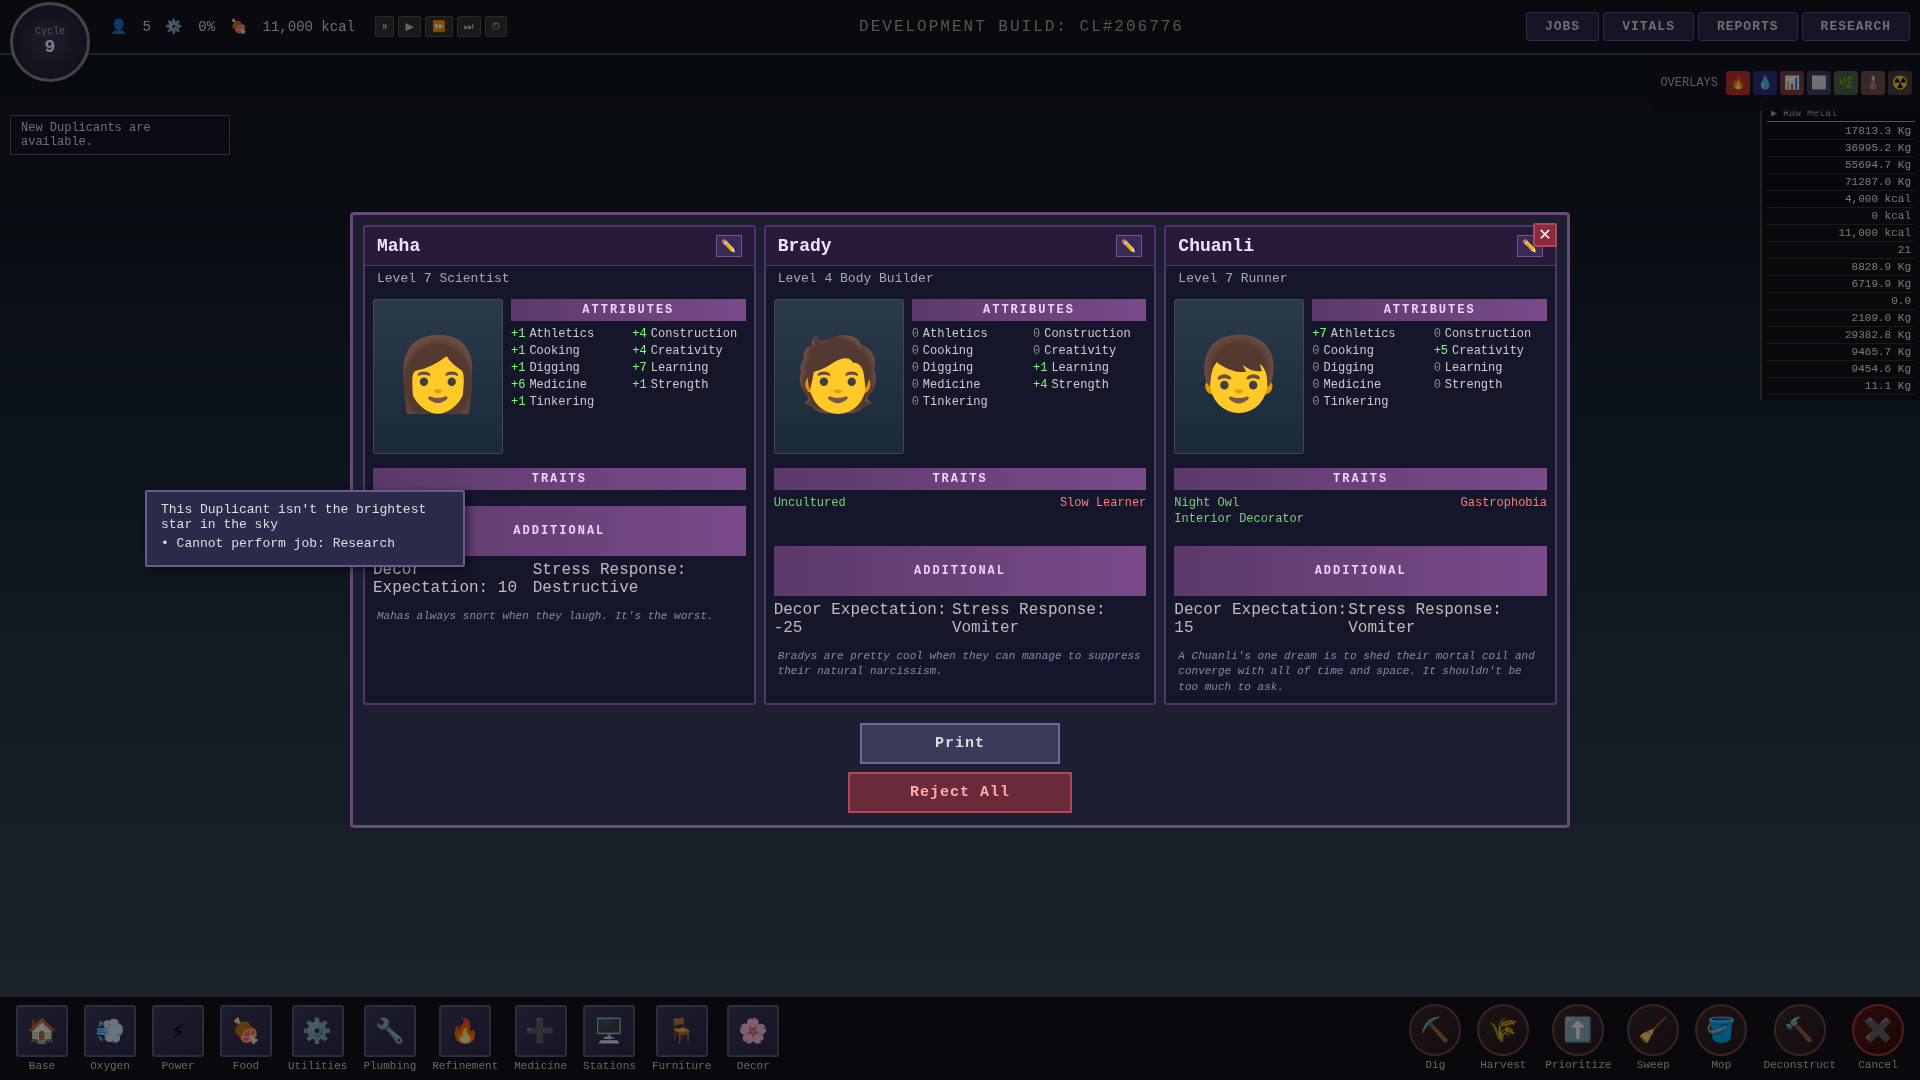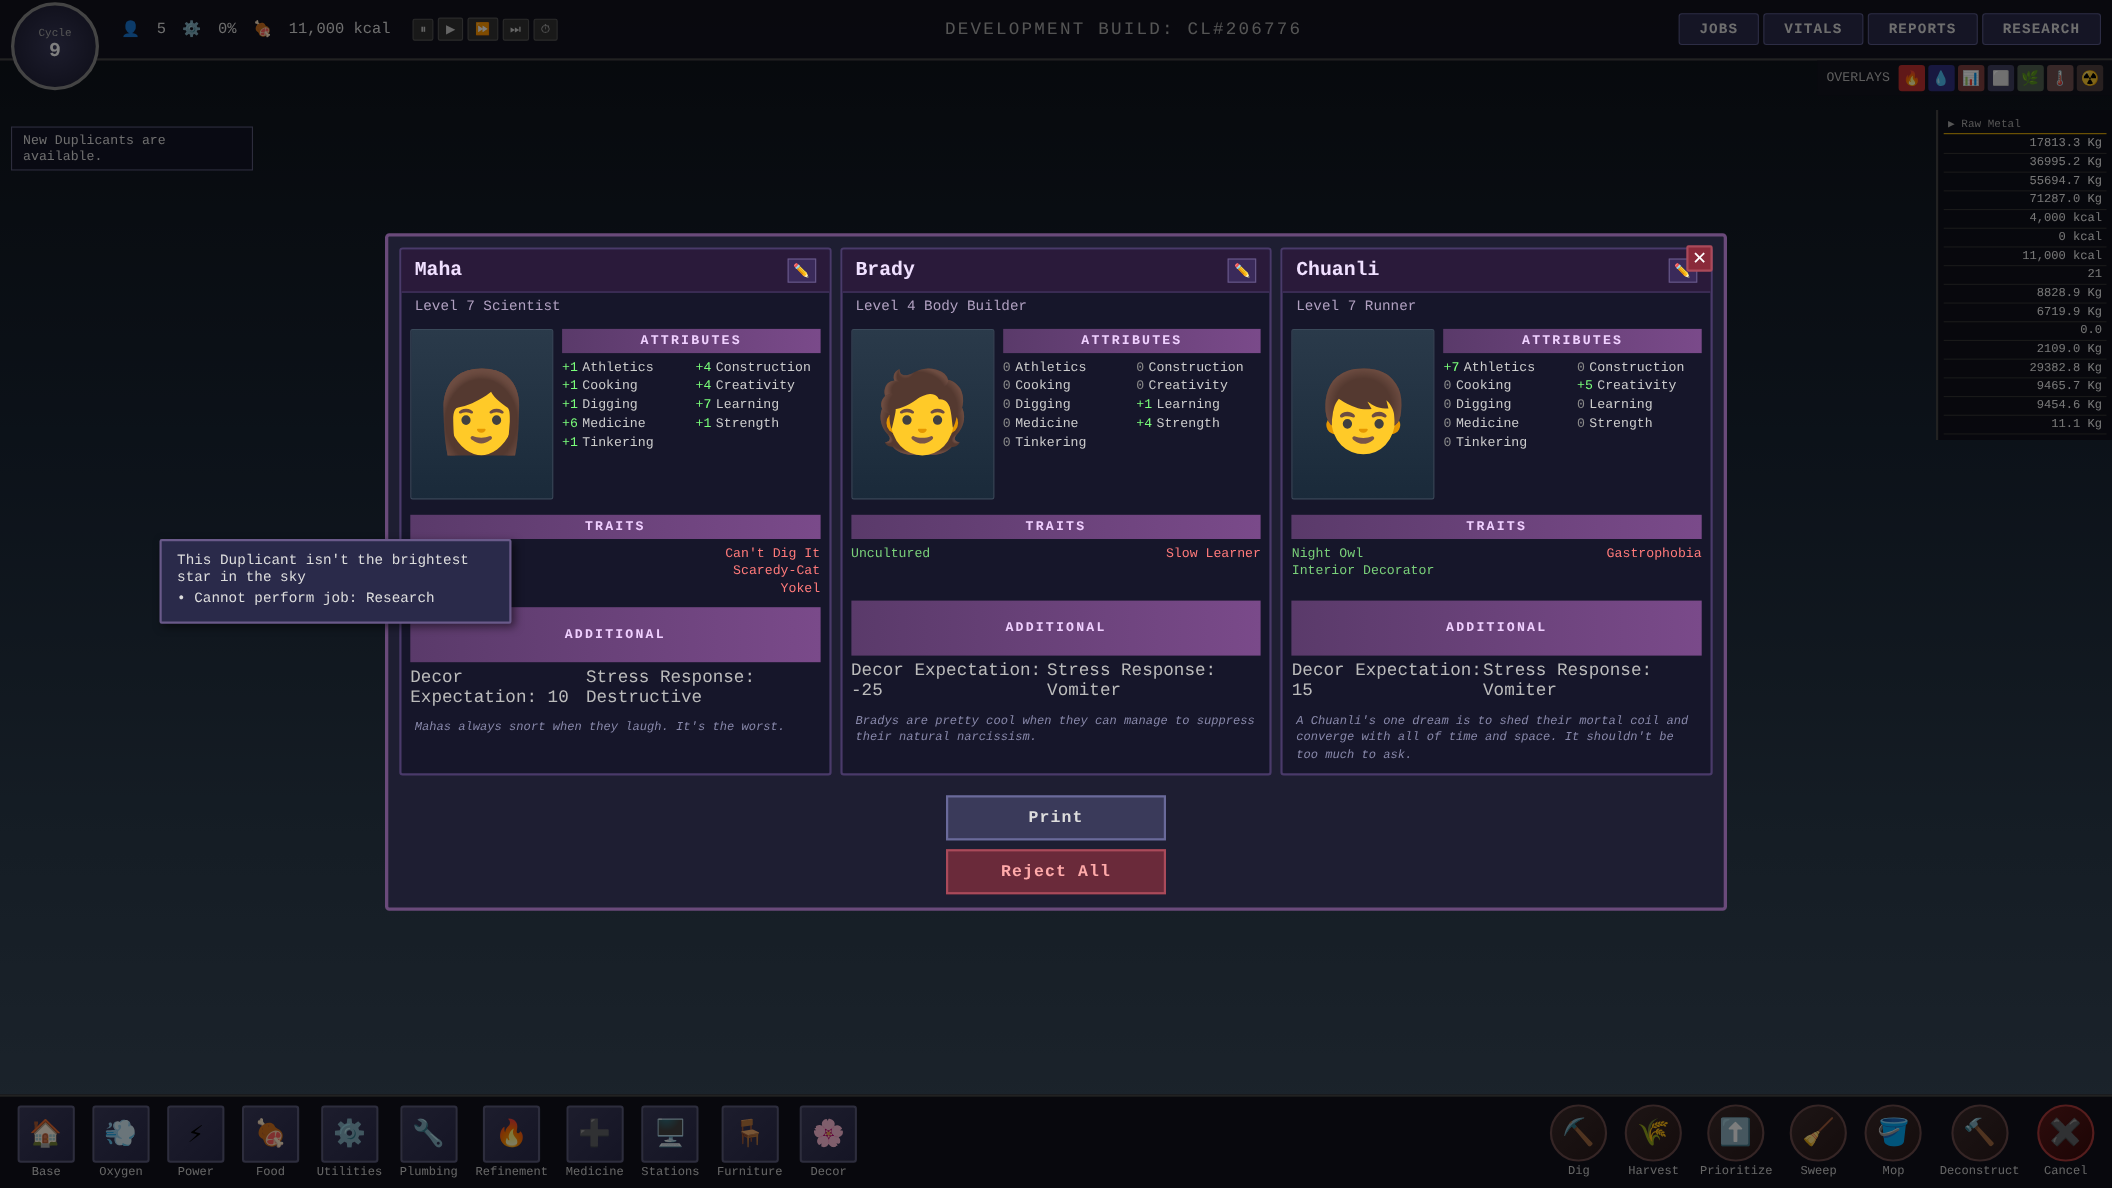--- a/index.html
+++ b/index.html
@@ -104,21 +104,21 @@
       letter-spacing: 1px;
     }
 
     .overlays-bar {
       position: absolute;
       top: 55px;
       right: 0;
       display: flex;
       align-items: center;
       gap: 3px;
-      padding: 4px 8px;
+      padding: 16px 8px;
       background: rgba(20,20,30,0.85);
       z-index: 10;
     }
 
     .overlay-label {
       color: #bbb;
       font-size: 12px;
       margin-right: 5px;
     }
 
@@ -399,21 +399,21 @@
       color: #ddd;
       font-size: 15px;
       font-family: 'Courier New', monospace;
       cursor: pointer;
       font-weight: bold;
       letter-spacing: 1px;
       text-align: center;
     }
 
     .reject-btn {
-      width: 200px;
+      width: 224px;
       padding: 10px;
       background: #6a2a3a;
       border: 2px solid #aa4a5a;
       color: #ffaaaa;
       font-size: 15px;
       font-family: 'Courier New', monospace;
       cursor: pointer;
       font-weight: bold;
       letter-spacing: 1px;
       text-align: center;
@@ -672,30 +672,20 @@
               </div>
               <div class="attr-row">
                 <span class="attr-val-pos">+1</span>
                 <span class="attr-name">Tinkering</span>
               </div>
             </div>
           </div>
         </div>
         <div class="traits-section">
           <div class="traits-header">TRAITS</div>
-          <div class="traits-content">
-            <div class="traits-left">
-              <span class="trait-positive">Night Owl</span>
-            </div>
-            <div class="traits-right">
-              <span class="trait-negative">Can't Dig It</span>
-              <span class="trait-negative">Scaredy-Cat</span>
-              <span class="trait-negative">Yokel</span>
-            </div>
-          </div>
         </div>
         <div class="additional-section">
           <div class="additional-header">ADDITIONAL</div>
           <div class="additional-stats">
             <span>Decor Expectation: 10</span>
             <span>Stress Response: Destructive</span>
           </div>
         </div>
         <div class="dup-bio">Mahas always snort when they laugh. It's the worst.</div>
       </div>

